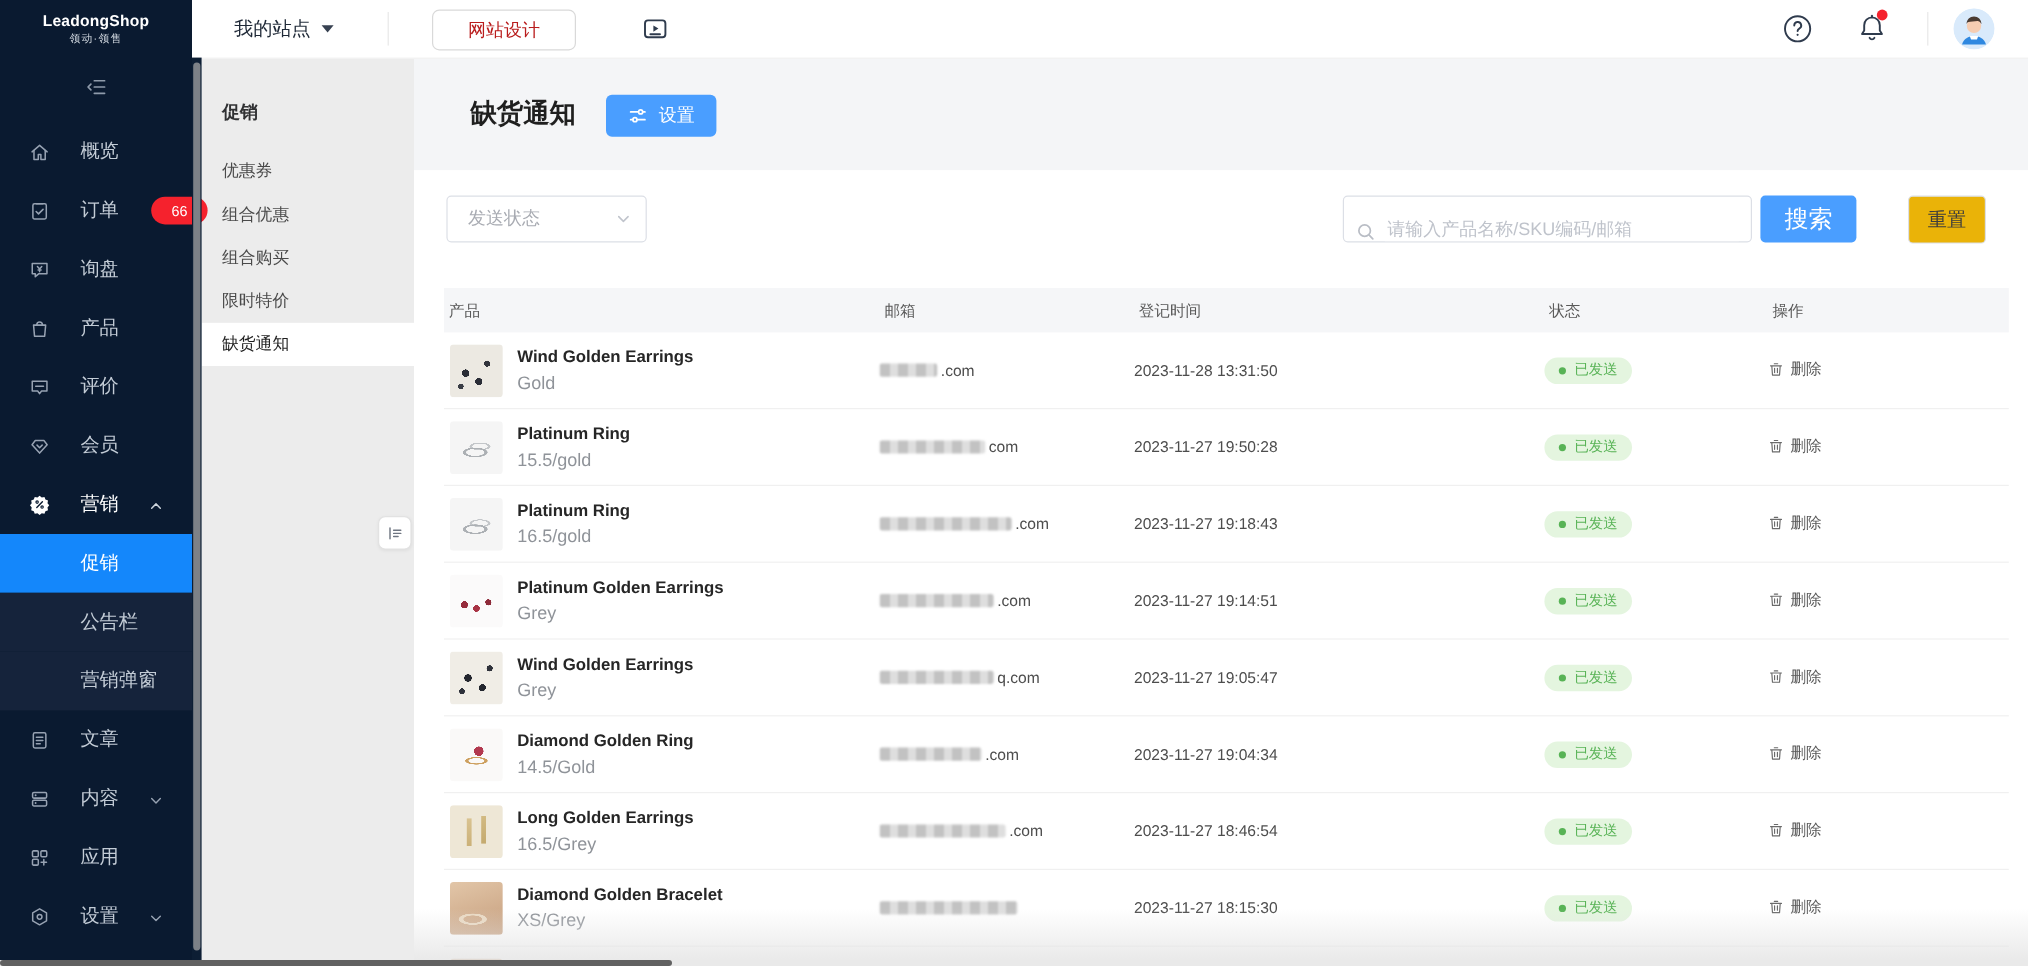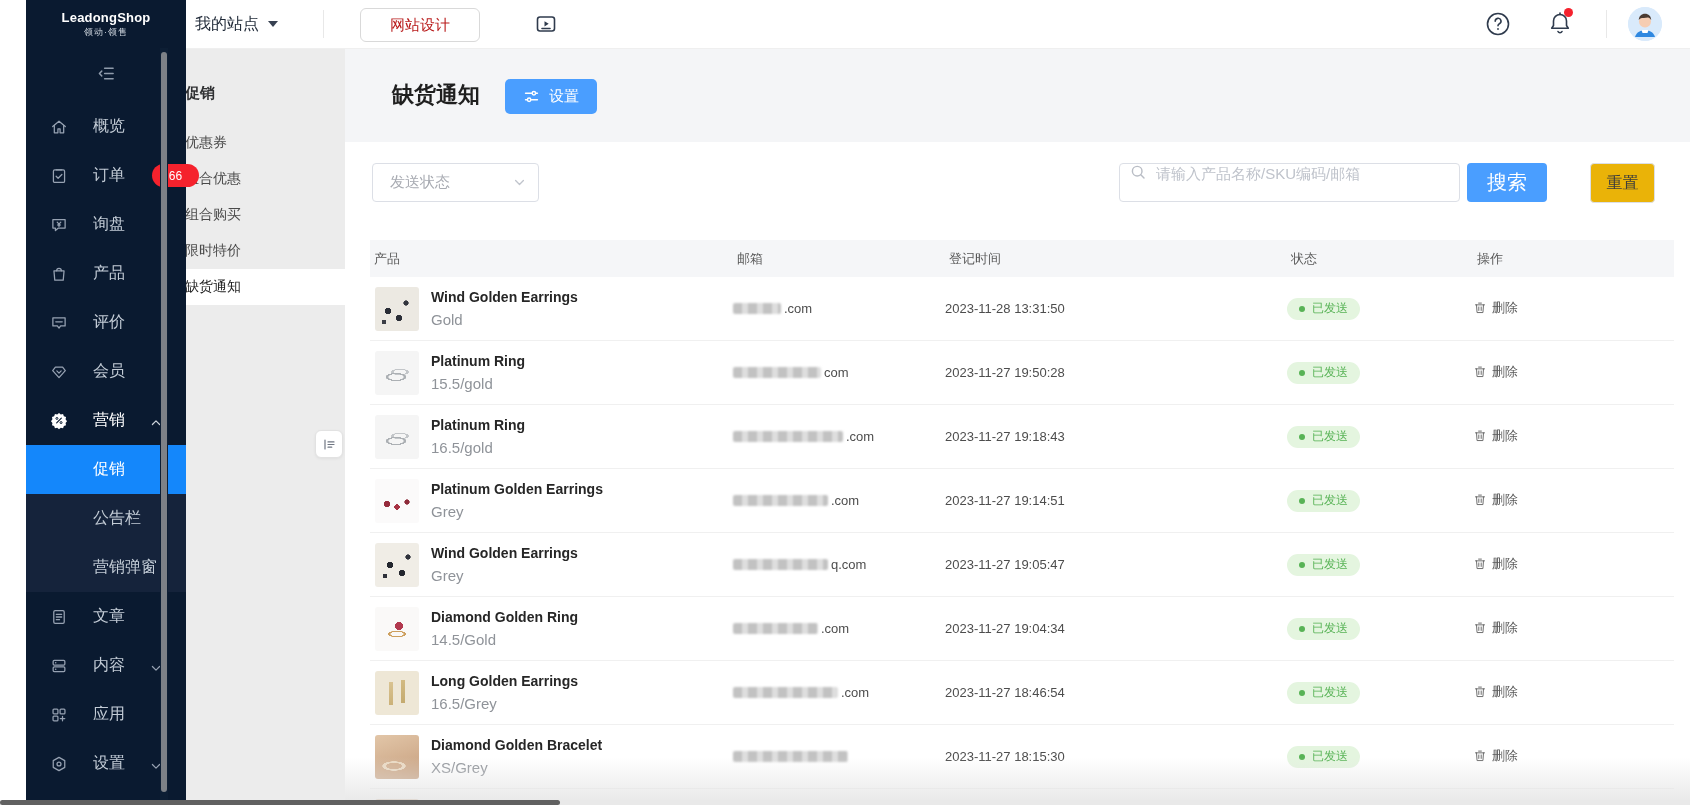--- a/index.html
+++ b/index.html
@@ -1,20 +1,20 @@
 <!DOCTYPE html>
 <html><head>
 <meta charset="utf-8">
 <style>
   html,body{margin:0;padding:0;}
   body{font-family:"Liberation Sans","DejaVu Sans",sans-serif;background:#fff;}
   #app{position:relative;width:1690px;height:805px;overflow:hidden;background:#fff;}
 
   
-  #sidebar{position:absolute;left:0;top:0;width:160px;height:805px;background:#0a1a30;z-index:5;margin-left:26px;}
+  #sidebar{position:absolute;left:0;top:0;width:160px;height:805px;background:#0a1a30;z-index:5;}
   #logo{height:48px;display:flex;flex-direction:column;align-items:center;justify-content:center;color:#fff;}
   #logo .nm{font-size:13px;font-weight:bold;letter-spacing:.2px;}
   #logo .tg{font-size:9px;color:#cfd6de;margin-top:1px;letter-spacing:1px;}
   #fold-row{height:54px;display:flex;align-items:center;justify-content:center;}
   .snav{display:flex;flex-direction:column;}
   .sitem{height:49px;display:flex;align-items:center;position:relative;cursor:pointer;color:#c3ccd6;font-size:16px;}
   .sitem .ic{position:absolute;left:24px;width:18px;height:18px;display:flex;align-items:center;}
   .sitem .lb{position:absolute;left:67px;}
   .sitem .chev{position:absolute;left:124px;width:12px;height:12px;}
   .sitem .badge{position:absolute;left:126px;top:13px;min-width:23px;height:23px;border-radius:12px;background:#f5222d;color:#fff;font-size:12px;display:flex;align-items:center;justify-content:center;}
@@ -47,21 +47,21 @@
   
   #main{position:absolute;left:345px;top:48px;width:1345px;height:757px;background:#fff;}
   #titlebar{height:94px;background:#f4f5f7;position:relative;}
   #page-title{position:absolute;left:47px;top:32px;font-size:22px;font-weight:bold;color:#1f1f1f;}
   #settings-btn{position:absolute;left:160px;top:31px;height:35px;padding:0 18px;background:#4a9eff;border:none;border-radius:5px;color:#fff;font-size:15px;display:flex;align-items:center;gap:9px;cursor:pointer;}
   #body{position:relative;height:663px;background:#fff;overflow:hidden;}
 
   
   #status-select{position:absolute;left:27px;top:21px;width:167px;height:39px;border:1px solid #dcdfe6;border-radius:4px;box-sizing:border-box;display:flex;align-items:center;padding:0 12px 0 17px;color:#a8abb2;font-size:15px;cursor:pointer;background:#fff;}
   #status-select .sp{flex:1;}
-  #search-box{position:absolute;left:774px;top:21px;width:341px;height:39px;border:1px solid #dcdfe6;border-radius:4px;box-sizing:border-box;display:flex;align-items:flex-start;padding:0 10px;background:#fff;}
+  #search-box{position:absolute;left:774px;top:21px;width:341px;height:39px;border:1px solid #dcdfe6;border-radius:4px;box-sizing:border-box;display:flex;align-items:flex-end;padding:0 10px;background:#fff;}
   #search-box input{border:none;outline:none;flex:1;font-size:15px;color:#333;margin-left:8px;font-family:inherit;}
   #search-box input::placeholder{color:#bfc3cb;}
   #search-btn{position:absolute;left:1122px;top:21px;width:80px;height:39px;background:#4a9eff;border:none;border-radius:4px;color:#fff;font-size:20px;cursor:pointer;}
   #reset-btn{position:absolute;left:1245px;top:21px;width:65px;height:40px;background:#eab308;border:1px solid #dcdfe6;border-radius:4px;color:#3d3d3d;font-size:16px;cursor:pointer;box-sizing:border-box;}
 
   
   #table{position:absolute;left:25px;top:98px;width:1304px;}
   .trow{display:grid;grid-template-columns:363px 212px 342px 186px 1fr;align-items:center;}
   #thead{height:37px;background:#f5f6f8;font-size:13px;color:#595959;}
   #thead span{padding-left:4px;}

